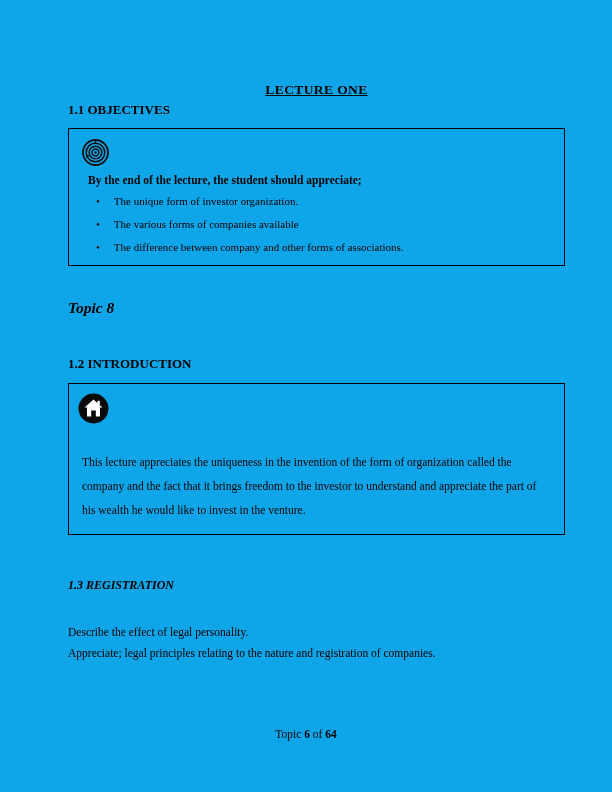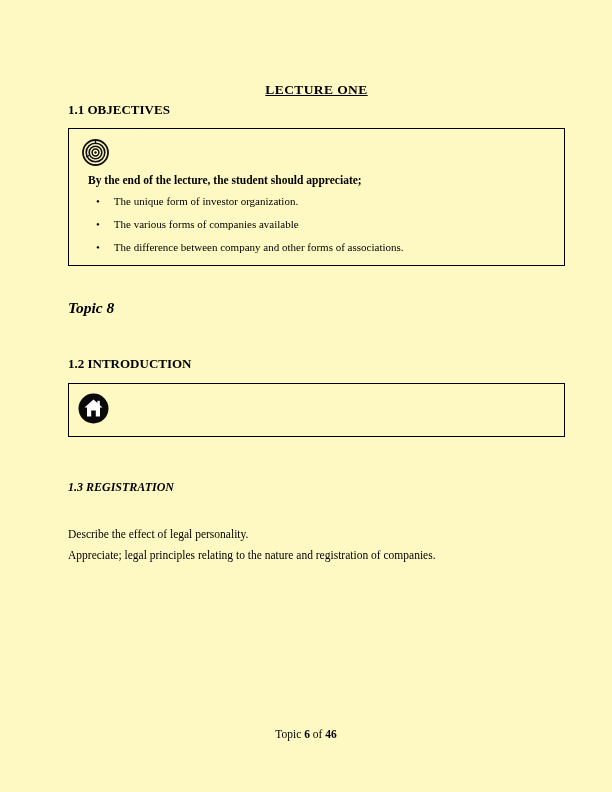--- a/index.html
+++ b/index.html
@@ -1,21 +1,21 @@
 <!DOCTYPE html>
 <html><head>
 <meta charset="utf-8">
 <style>
   * { margin: 0; padding: 0; box-sizing: border-box; }
   html, body { background: #888; }
   .page {
     width: 612px;
     height: 792px;
     margin: 0 auto;
-    background: #fef9c3;
+    background: #0ea5e9;
     position: relative;
     font-family: "Liberation Serif", "DejaVu Serif", serif;
     color: #000;
     padding: 82px 47px 0 68px;
     overflow: hidden;
   }
   .doc-title {
     text-align: center;
     font-size: 13.5px;
     font-weight: bold;
@@ -133,26 +133,27 @@
   <div class="h-section h-intro">1.2 INTRODUCTION</div>
 
   <div class="box intro-box">
     <div class="icon-wrap">
       <svg width="31" height="31" viewBox="0 0 31 31">
         <circle cx="15.5" cy="15.5" r="15" fill="#0a0a0a"></circle>
         <path d="M15.5 6.5 L6.5 14.5 L9 14.5 L9 23.5 L13.2 23.5 L13.2 17.5 L17.8 17.5 L17.8 23.5 L22 23.5 L22 14.5 L24.5 14.5 Z" fill="#ffffff"></path>
         <rect x="19.4" y="7.8" width="2.4" height="4.2" fill="#ffffff"></rect>
       </svg>
     </div>
+    <div class="intro-para">This lecture appreciates the uniqueness in the invention of the form of organization called the company and the fact that it brings freedom to the investor to understand and appreciate the part of his wealth he would like to invest in the venture.</div>
   </div>
 
   <div class="h-registration">1.3 REGISTRATION</div>
 
   <div class="registration-lines">
     <div>Describe the effect of legal personality.</div>
     <div>Appreciate; legal principles relating to the nature and registration of companies.</div>
   </div>
 
   <div class="footer">
-    <span>Topic </span><b>6</b><span> of </span><b>46</b>
+    <span>Topic </span><b>6</b><span> of </span><b>64</b>
   </div>
 
 </div>
 
 </body></html>

